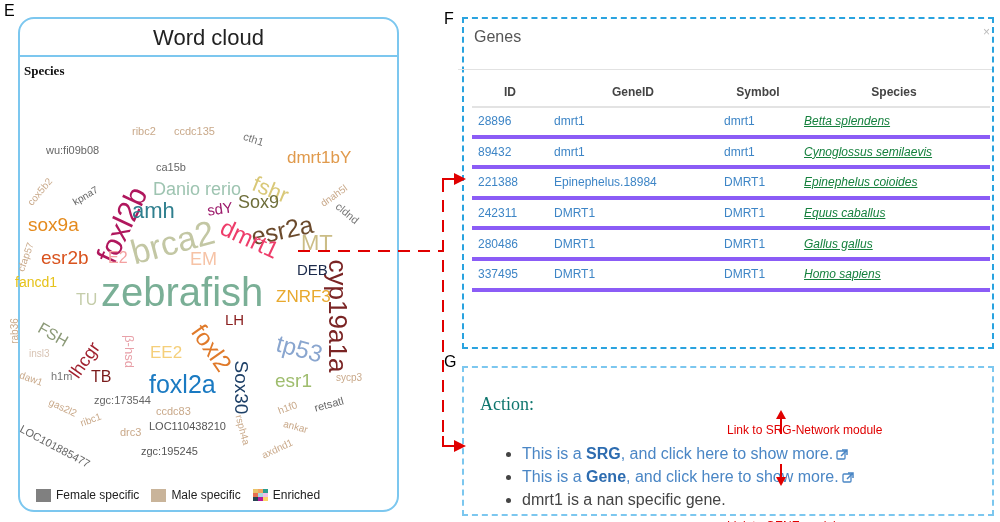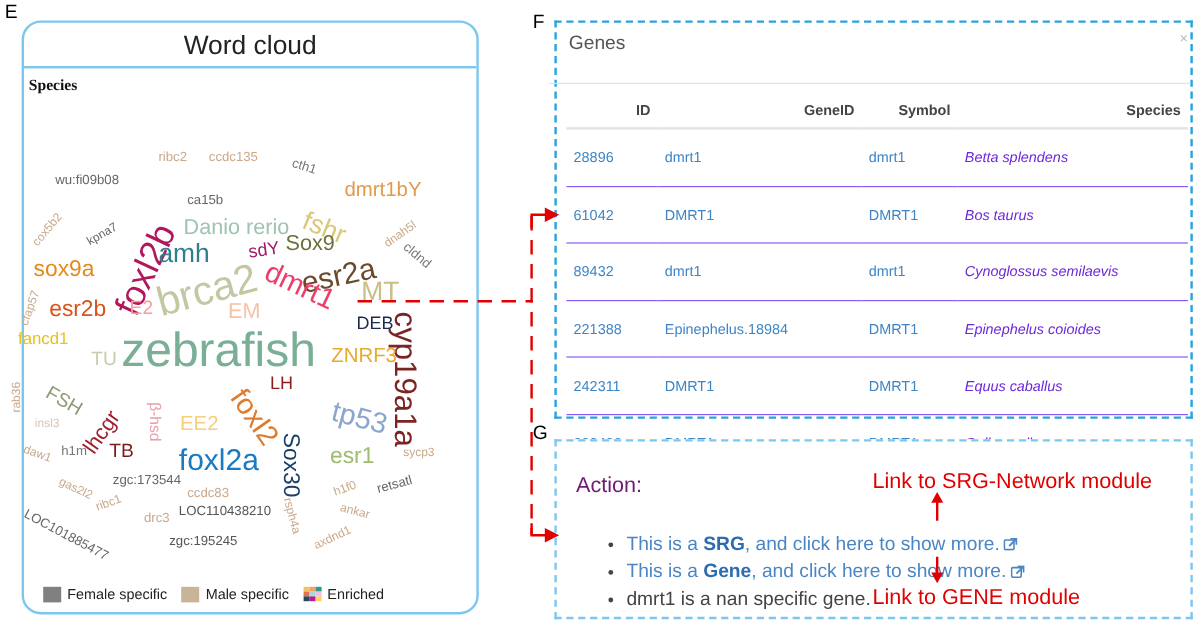--- a/index.html
+++ b/index.html
@@ -19,34 +19,34 @@
   .lg-item { display:flex; align-items:center; margin-right:12px; }
   .lg-sw { width:15px; height:13px; margin-right:5px; }
   .lg-enriched { width:15px; height:13px; margin-right:5px; display:grid; grid-template-columns:repeat(3,5px); grid-template-rows:repeat(3,4.33px); }
 
   
   #genes-panel { position:absolute; left:462px; top:17px; width:532px; height:332px; border:2px dashed #29a3df; box-sizing:border-box; background:#fff; }
   #genes-title { position:absolute; left:10px; top:9px; font-size:16px; color:#555; }
   #genes-close { position:absolute; right:2px; top:6px; font-size:12px; color:#bbb; cursor:pointer; }
   #genes-sep { position:absolute; left:-6px; right:0; top:50px; border-top:1px solid #e2e2e2; }
   #genes-table { position:absolute; left:8px; top:60px; width:518px; border-collapse:collapse; font-size:12px; }
-  #genes-table th { text-align:right; font-weight:bold; color:#444; padding:4px 6px 6px 6px; border-bottom:2px solid #e3e3e3; height:17px; }
-  #genes-table td { padding:10px 6px; height:26.6px; border-bottom:1px solid #8b5cf6; color:#3d85c6; }
-  #genes-table td.sp { color:#6d28d9; font-style:italic; }
+  #genes-table th { text-align:center; font-weight:bold; color:#444; padding:4px 6px 6px 6px; border-bottom:2px solid #e3e3e3; height:17px; }
+  #genes-table td { padding:0 6px; height:26.6px; border-bottom:4px solid #8b5cf6; color:#3d85c6; }
+  #genes-table td.sp { color:#15803d; font-style:italic;text-decoration:underline; }
   #genes-table td a { color:#3d85c6; text-decoration:none; cursor:pointer; }
 
   
   #action-panel { position:absolute; left:462px; top:366px; width:532px; height:150px; border:2px dashed #7cc7ef; box-sizing:border-box; background:#fff; }
-  #action-title { position:absolute; left:16px; top:26px; font-size:18px; color:#701a75; }
+  #action-title { position:absolute; left:16px; top:26px; font-size:18px; color:#0f766e;font-family:Liberation Serif, serif; }
   #action-list { position:absolute; left:44px; top:75px; margin:0; padding:0 0 0 14px; font-size:16px; line-height:22px; color:#444; }
   #action-list li a { color:#4a86c5; text-decoration:none; cursor:pointer; }
   #action-list li a b { color:#2d6cb0; }
   .ext-icon { display:inline-block; margin-left:3px; vertical-align:-1px; }
 
-  .anno { position:absolute; color:#e00; font-size:18px; white-space:nowrap; }
+  .anno { position:absolute; color:#e00; font-size:12px; white-space:nowrap;margin-top:32px; }
   svg.overlay { position:absolute; left:0; top:0; pointer-events:none; }
 </style>
 </head>
 <body>
 
 <div class="panel-letter" style="left:4px;top:2px;">E</div>
 <div class="panel-letter" style="left:444px;top:10px;">F</div>
 <div class="panel-letter" style="left:444px;top:353px;">G</div>
 
 <div id="wc-panel">
@@ -155,26 +155,20 @@
       </tr>
     </thead>
     <tbody id="genes-body">
         <tr>
           <td><a>28896</a></td>
           <td><a>dmrt1</a></td>
           <td><a>dmrt1</a></td>
           <td class="sp">Betta splendens</td>
         </tr>
         <tr>
-          <td><a>61042</a></td>
-          <td><a>DMRT1</a></td>
-          <td><a>DMRT1</a></td>
-          <td class="sp">Bos taurus</td>
-        </tr>
-        <tr>
           <td><a>89432</a></td>
           <td><a>dmrt1</a></td>
           <td><a>dmrt1</a></td>
           <td class="sp">Cynoglossus semilaevis</td>
         </tr>
         <tr>
           <td><a>221388</a></td>
           <td><a>Epinephelus.18984</a></td>
           <td><a>DMRT1</a></td>
           <td class="sp">Epinephelus coioides</td>
@@ -183,20 +177,26 @@
           <td><a>242311</a></td>
           <td><a>DMRT1</a></td>
           <td><a>DMRT1</a></td>
           <td class="sp">Equus caballus</td>
         </tr>
         <tr>
           <td><a>280486</a></td>
           <td><a>DMRT1</a></td>
           <td><a>DMRT1</a></td>
           <td class="sp">Gallus gallus</td>
+        </tr>
+        <tr>
+          <td><a>337495</a></td>
+          <td><a>DMRT1</a></td>
+          <td><a>DMRT1</a></td>
+          <td class="sp">Homo sapiens</td>
         </tr>
       </tbody>
   </table>
 </div>
 
 <div id="action-panel">
   <div id="action-title">Action:</div>
   <ul id="action-list">
     <li>
       <a><span>This is a </span><b>SRG</b><span>, and click here to show more.</span><span class="ext-icon"><svg width="12" height="11" viewBox="0 0 12 11">

